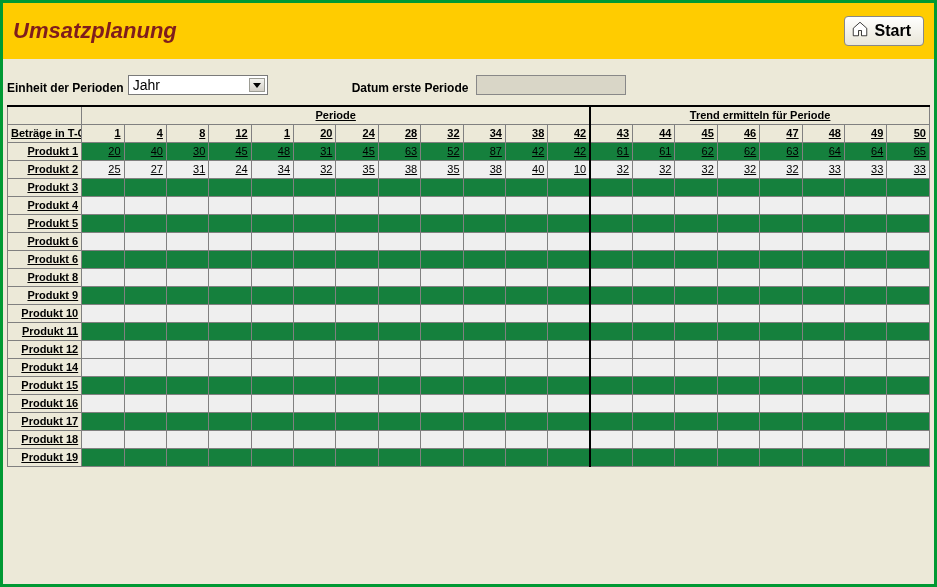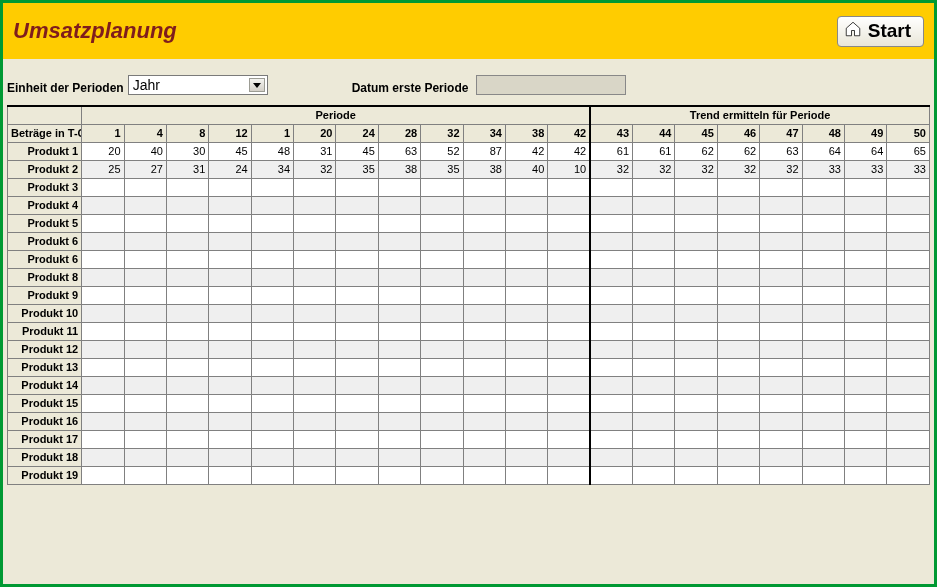--- a/index.html
+++ b/index.html
@@ -34,21 +34,21 @@
   }
   .start-btn {
     display:flex;
     align-items:center;
     gap:6px;
     background: linear-gradient(#fff,#e9e6d8);
     border: 1px solid #888;
     border-radius: 4px;
     padding: 3px 12px 3px 6px;
     font-weight: bold;
-    font-size: 19px;
+    font-size: 16px;
     cursor:pointer;
   }
   .start-btn svg { width:18px; height:18px; }
   .controls {
     display:flex;
     align-items:flex-end;
     gap:4px;
     padding: 16px 8px 10px 4px;
     font-weight: bold;
     font-size:12px;
@@ -76,21 +76,21 @@
   }
   .select-wrap .arrow::after{ content:""; border-left:4px solid transparent;border-right:4px solid transparent;border-top:5px solid #000;}
   .date-box {
     border:1px solid #888;
     background:#d9d6c7;
     width:150px;
     height:20px;
     margin-left:4px;
   }
   .grid-wrap { padding: 0 4px; overflow:auto; }
-  table { border-collapse: collapse; width:100%; table-layout:fixed; background:#ffffff;}
+  table { border-collapse: collapse; width:100%; table-layout:fixed; background:#15803d;text-decoration:underline;}
   th, td {
     border:1px solid #808080;
     padding:0 3px;
     height:18px;
     font-size:11px;
     white-space:nowrap;
     overflow:hidden;
   }
   .group-head th { text-align:center; font-weight:bold; background:#ece9d8;}
   .col-head th { text-align:right; font-weight:bold; background:#ece9d8;}
@@ -459,43 +459,20 @@
             <td class="num"></td>
             <td class="num sep-left"></td>
             <td class="num"></td>
             <td class="num"></td>
             <td class="num"></td>
             <td class="num"></td>
             <td class="num"></td>
             <td class="num"></td>
             <td class="num"></td>
           </tr>
-          <tr>
-            <td class="rowlabel">Produkt 13</td>
-            <td class="num"></td>
-            <td class="num"></td>
-            <td class="num"></td>
-            <td class="num"></td>
-            <td class="num"></td>
-            <td class="num"></td>
-            <td class="num"></td>
-            <td class="num"></td>
-            <td class="num"></td>
-            <td class="num"></td>
-            <td class="num"></td>
-            <td class="num"></td>
-            <td class="num sep-left"></td>
-            <td class="num"></td>
-            <td class="num"></td>
-            <td class="num"></td>
-            <td class="num"></td>
-            <td class="num"></td>
-            <td class="num"></td>
-            <td class="num"></td>
-          </tr>
           <tr class="stripe">
             <td class="rowlabel">Produkt 14</td>
             <td class="num"></td>
             <td class="num"></td>
             <td class="num"></td>
             <td class="num"></td>
             <td class="num"></td>
             <td class="num"></td>
             <td class="num"></td>
             <td class="num"></td>

